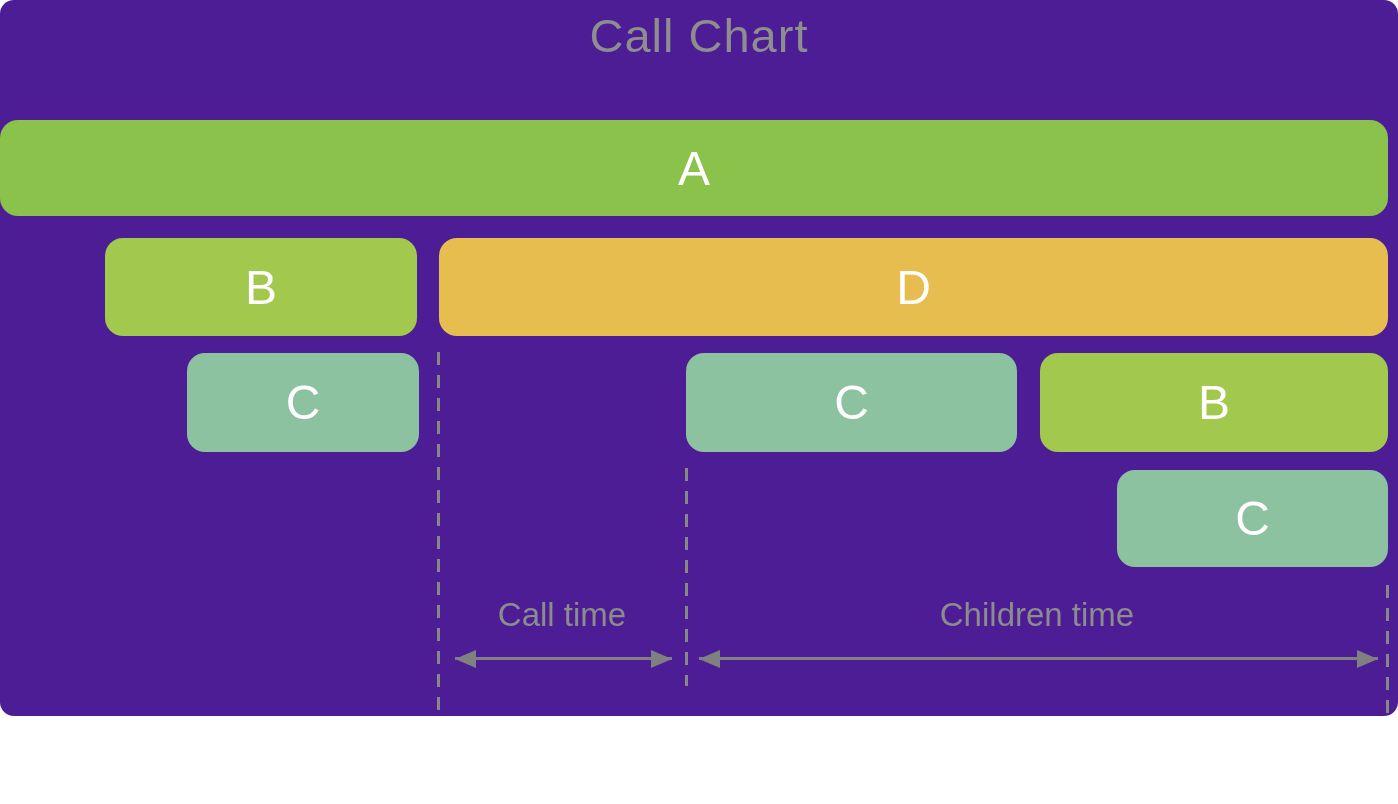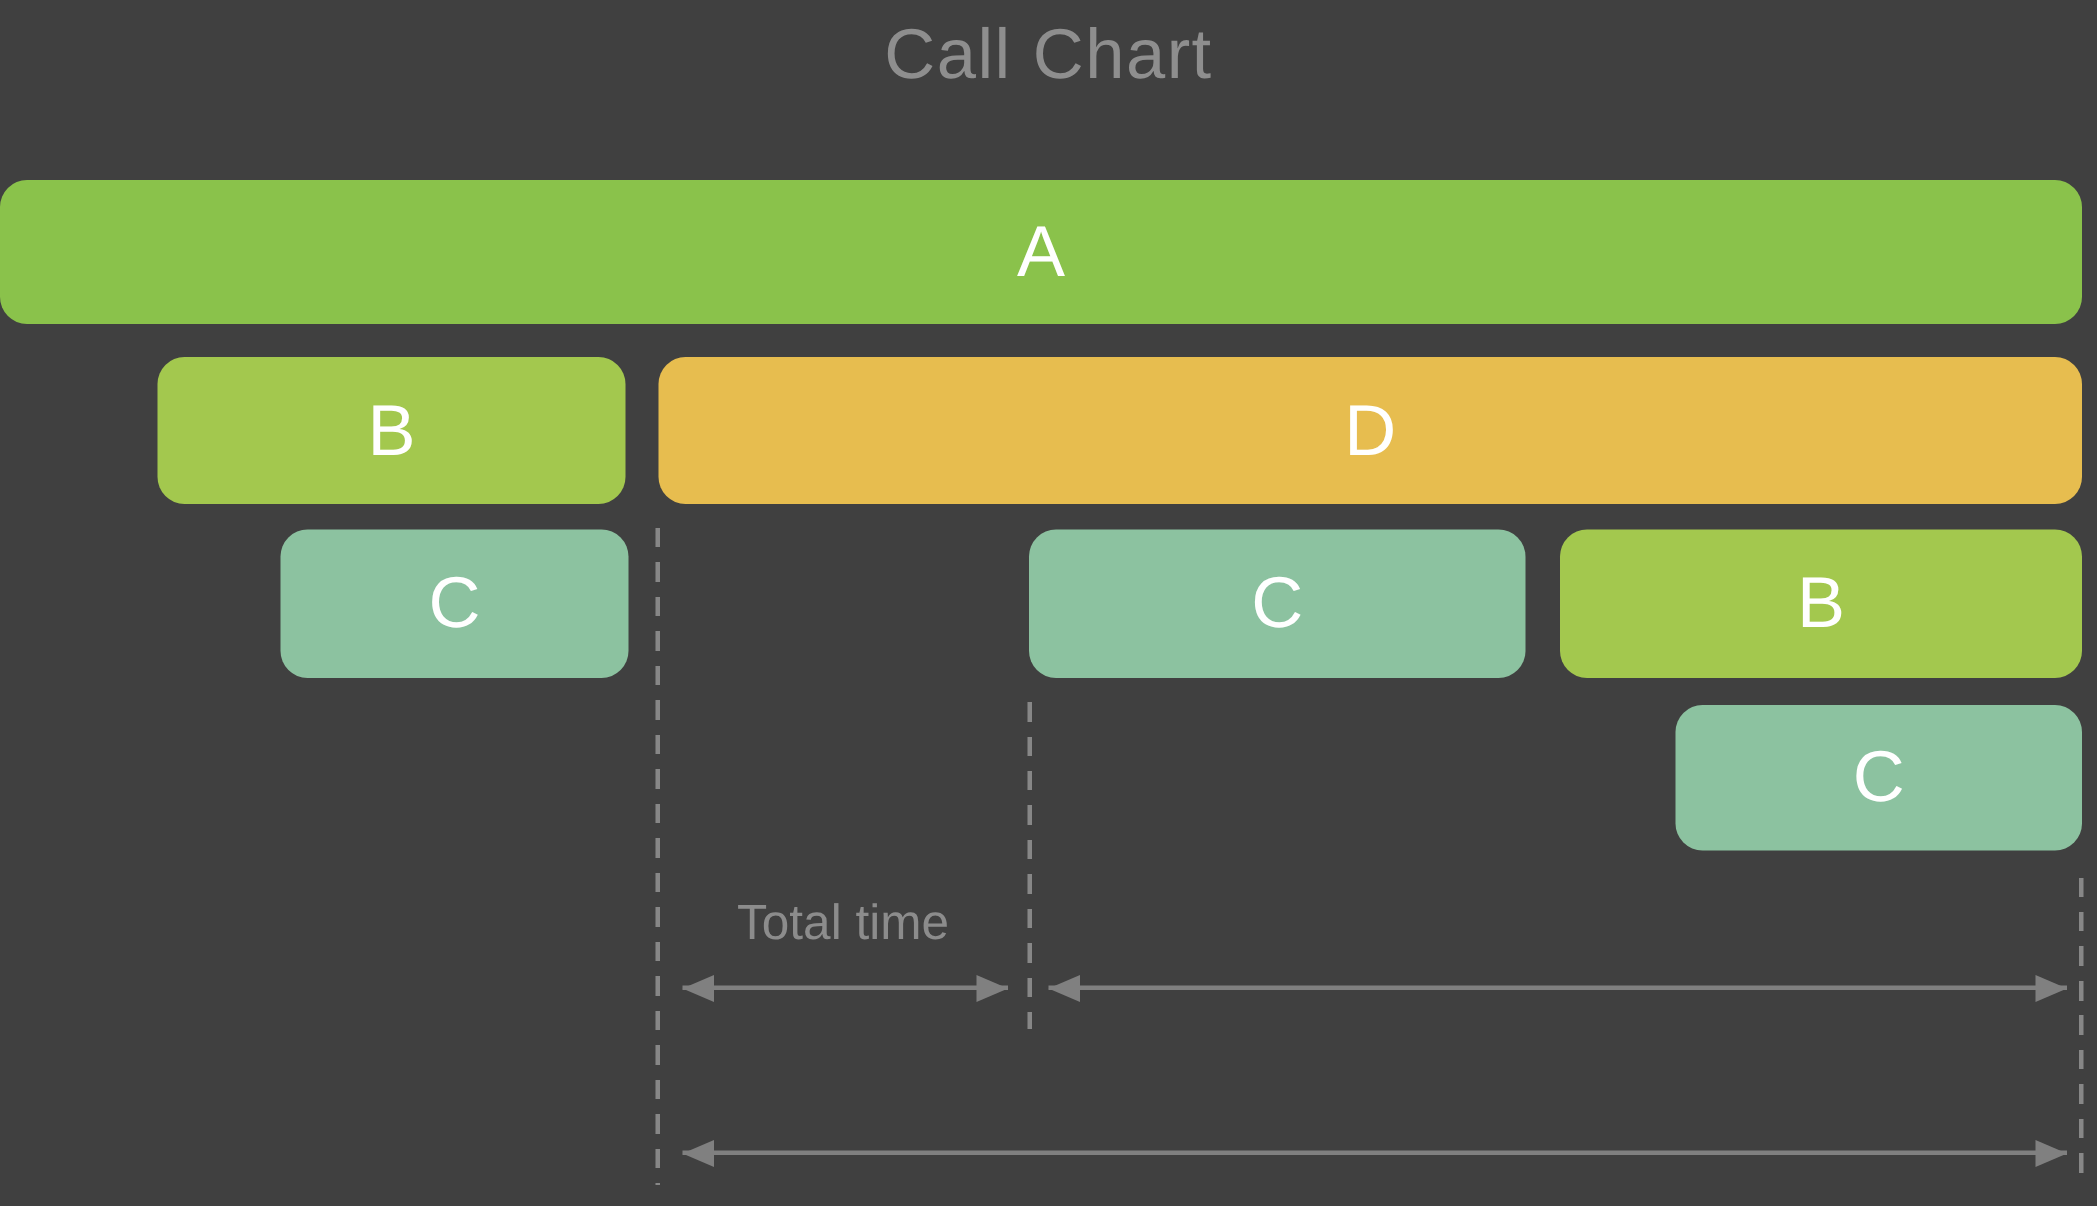--- a/index.html
+++ b/index.html
@@ -1,22 +1,23 @@
 <!DOCTYPE html>
 <html><head>
 <meta charset="utf-8">
 <style>
   html, body { margin: 0; padding: 0; background: #ffffff; }
   #stage {
     position: relative;
     width: 1398px;
-    height: 804px;
-    background: #404040;
+    height: 716px;
+    background: #4c1d95;
     font-family: "Liberation Sans", sans-serif;
     overflow: hidden;
+    border-radius: 14px;
   }
   .title {
     position: absolute;
     left: 0; top: 8px; width: 100%;
     text-align: center;
     font-size: 47px;
     font-weight: 300;
     color: #8e8e8e;
     letter-spacing: 1px;
   }
@@ -111,20 +112,21 @@
     <span>B</span>
   </div>
   <div class="bar bar-c3" style="background: rgb(140, 194, 160);">
     <span>C</span>
   </div>
 
   <div class="vdash dash-1"></div>
   <div class="vdash dash-2"></div>
   <div class="vdash dash-3"></div>
 
-  <div class="ann-label label-self">Total time</div>
+  <div class="ann-label label-self">Call time</div>
   <div class="arrow arrow-self"></div>
 
+  <div class="ann-label label-children">Children time</div>
   <div class="arrow arrow-children"></div>
 
   <div class="arrow arrow-total"></div>
 
 </div>
 
 </body></html>

